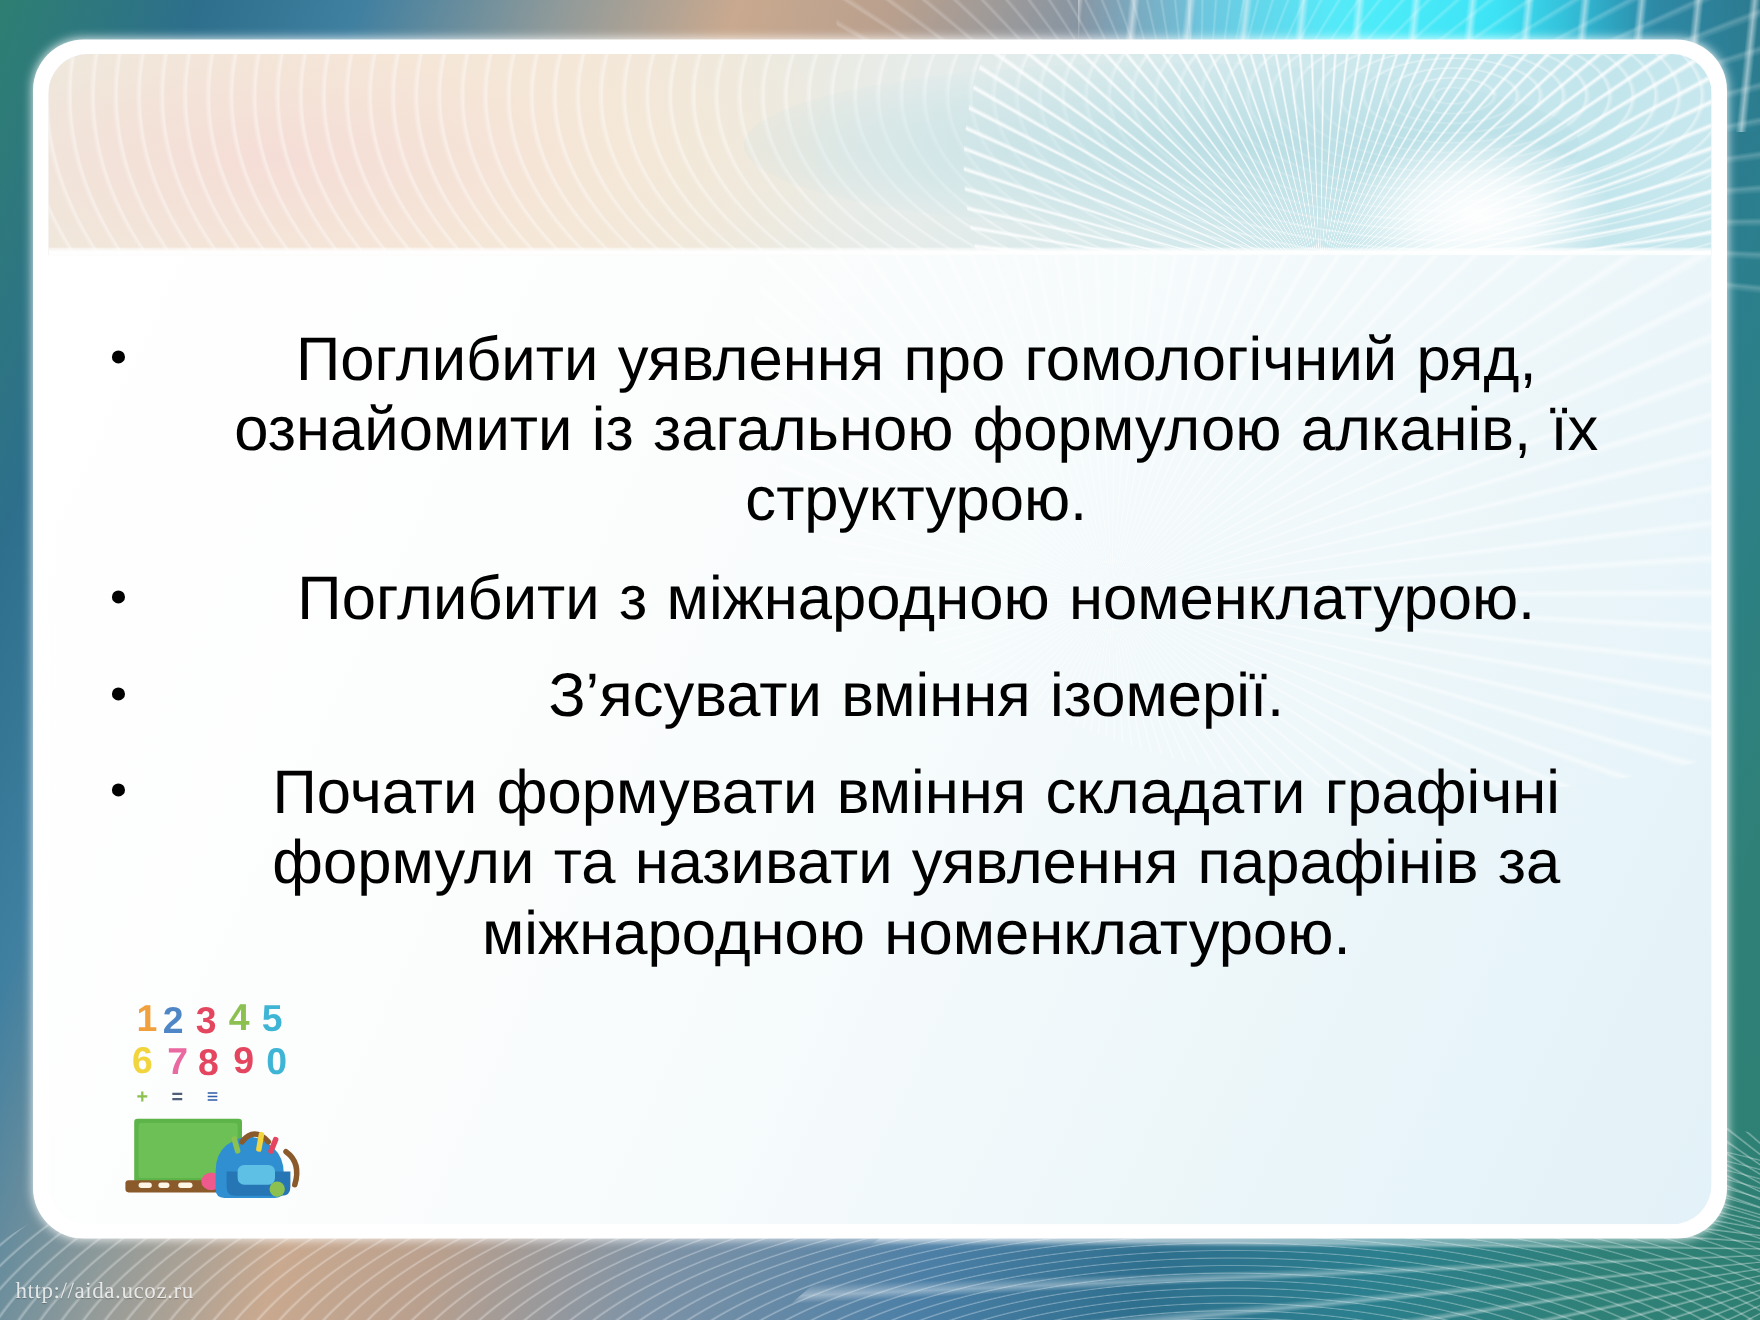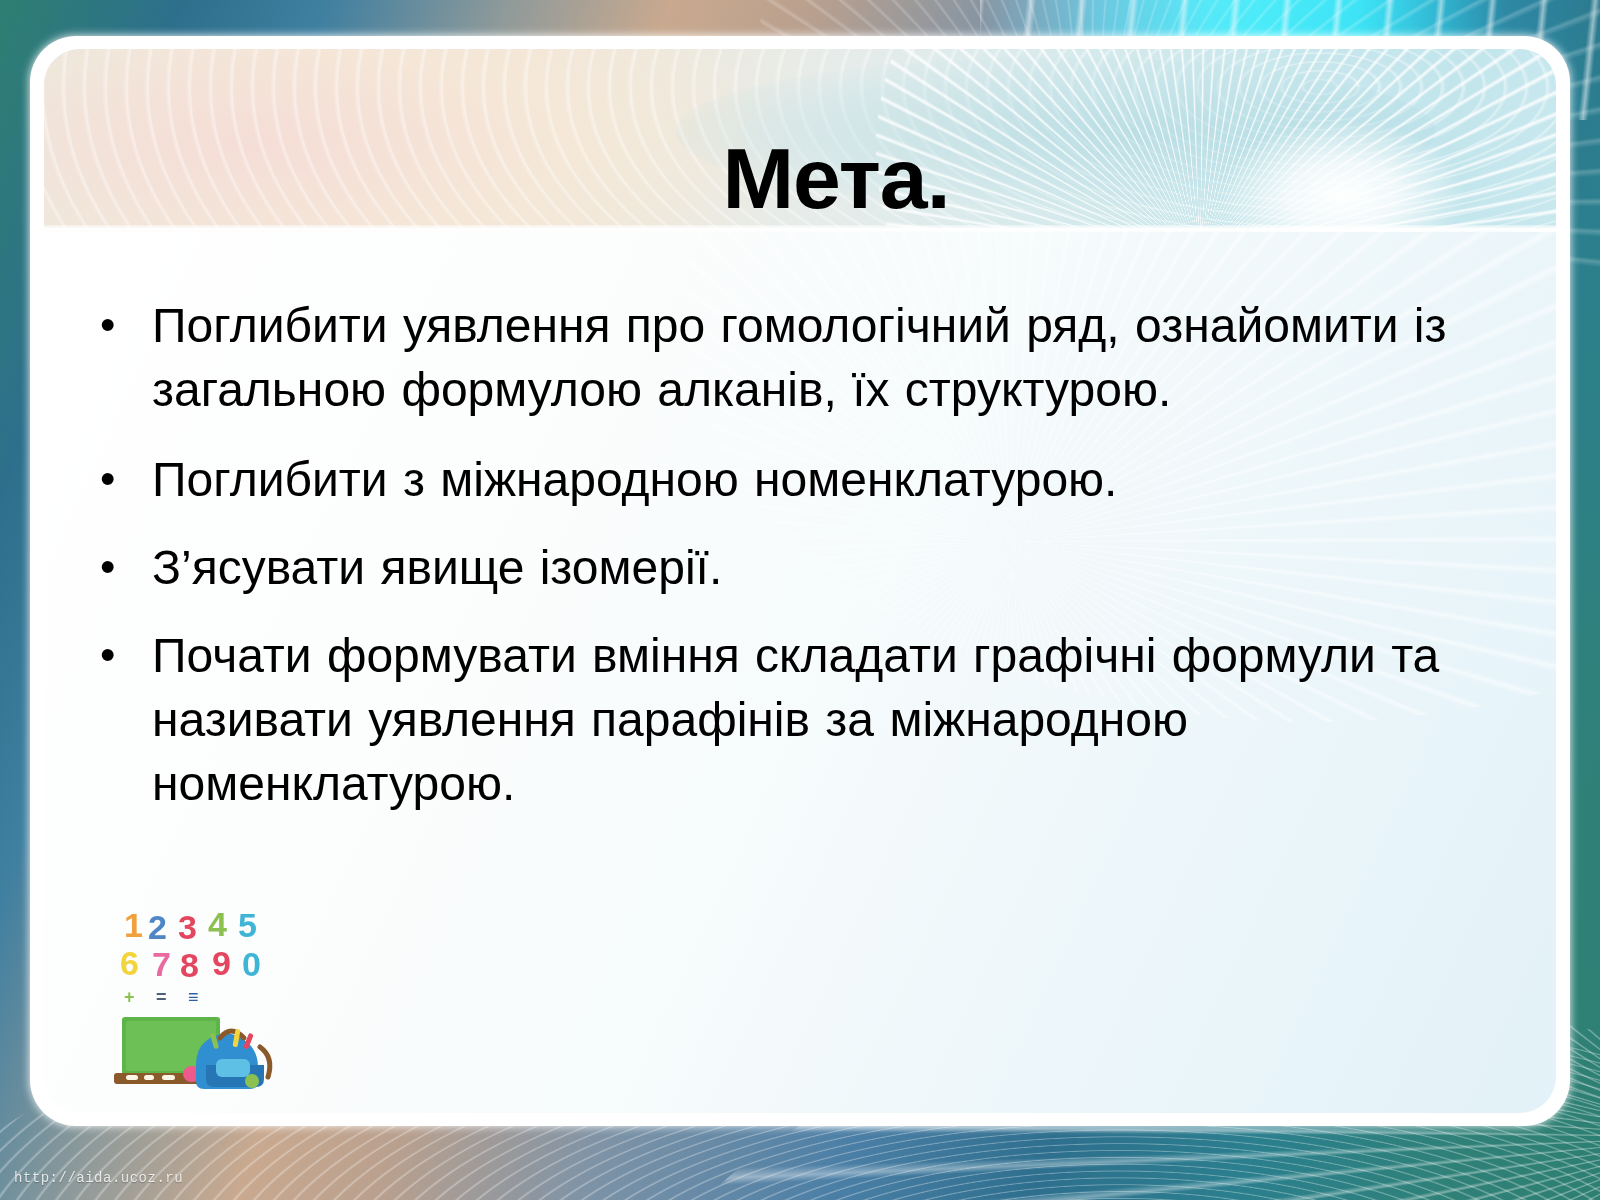--- a/index.html
+++ b/index.html
@@ -281,45 +281,46 @@
     width: 58px;
     font-size: 44px;
     line-height: 62px;
     color: #000;
     text-align: left;
     padding-left: 6px;
     box-sizing: border-box;
   }
   .bullet-text {
     flex: 1 1 auto;
-    font-size: 48px;
+    font-size: 56px;
     line-height: 64px;
     color: #000000;
     letter-spacing: 0px;
     word-spacing: 2px;
+    text-align: center;
   }
   .bullet.b1 .bullet-text { width: 1340px; }
   .bullet.b2 { margin-bottom: 24px; }
   .bullet.b3 { margin-bottom: 24px; }
 
   
   .clipart {
     position: absolute;
     left: 58px; bottom: 10px;
     width: 250px; height: 210px;
     z-index: 4;
   }
 
   
   .watermark {
     position: absolute;
     left: 14px; bottom: 14px;
-    font-size: 14px;
+    font-size: 21px;
     color: rgba(255,255,255,0.82);
-    font-family: Liberation Mono, monospace;
+    font-family: Liberation Serif, serif;
     letter-spacing: .5px;
     z-index: 20;
     text-shadow: 0 1px 1px rgba(0,0,0,0.25);
   }
 </style>
 </head>
 <body>
 
 <div class="slide">
 
@@ -336,40 +337,39 @@
 
     <div class="header-band">
       <div class="header-warm"></div>
       <div class="header-arcs"></div>
       <div class="header-ellipse-shade"></div>
       <div class="header-vortex"></div>
       <div class="header-vortex-core"></div>
       <div class="header-divider"></div>
     </div>
 
-    <h1 class="title">Мета.</h1>
 
     <div class="body-area">
       <div class="body-arcs"></div>
 
       <div class="bullets">
 
         <div class="bullet b1">
           <span class="bullet-dot">•</span>
           <span class="bullet-text">Поглибити уявлення про гомологічний ряд, ознайомити із загальною формулою алканів, їх структурою.</span>
         </div>
 
         <div class="bullet b2">
           <span class="bullet-dot">•</span>
           <span class="bullet-text">Поглибити з міжнародною номенклатурою.</span>
         </div>
 
         <div class="bullet b3">
           <span class="bullet-dot">•</span>
-          <span class="bullet-text">З’ясувати явище ізомерії.</span>
+          <span class="bullet-text">З’ясувати вміння ізомерії.</span>
         </div>
 
         <div class="bullet b4">
           <span class="bullet-dot">•</span>
           <span class="bullet-text">Почати формувати вміння складати графічні формули та називати уявлення парафінів за міжнародною номенклатурою.</span>
         </div>
 
       </div>
 
       <div class="clipart">

